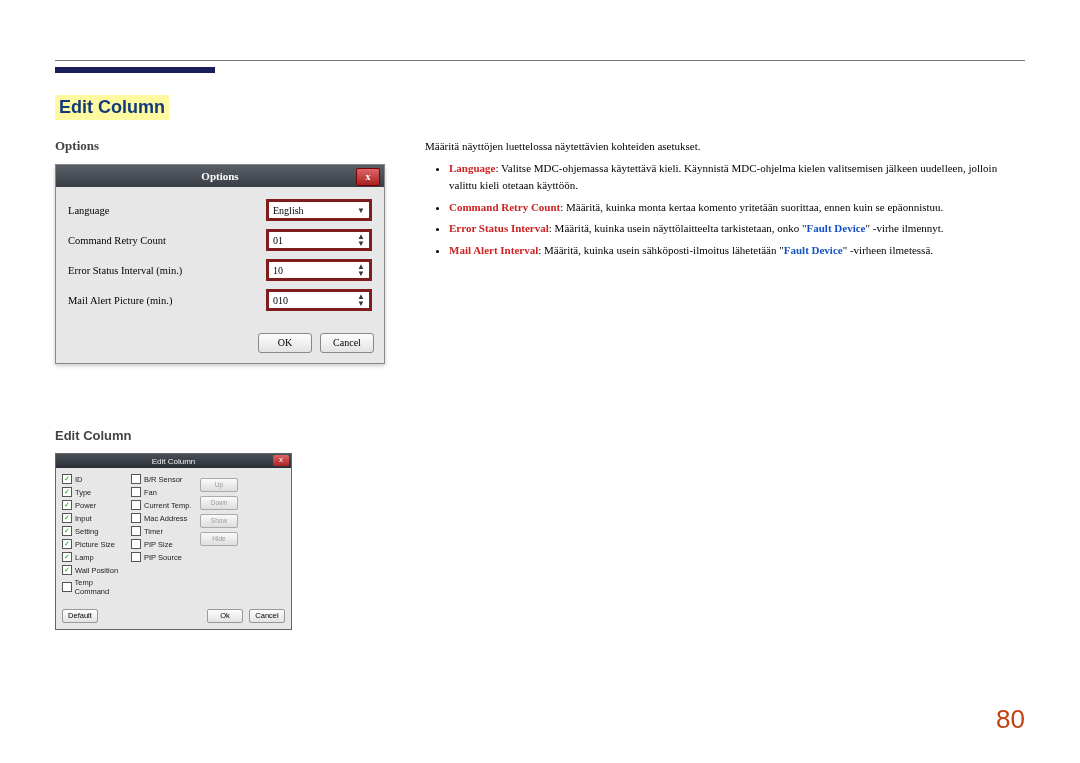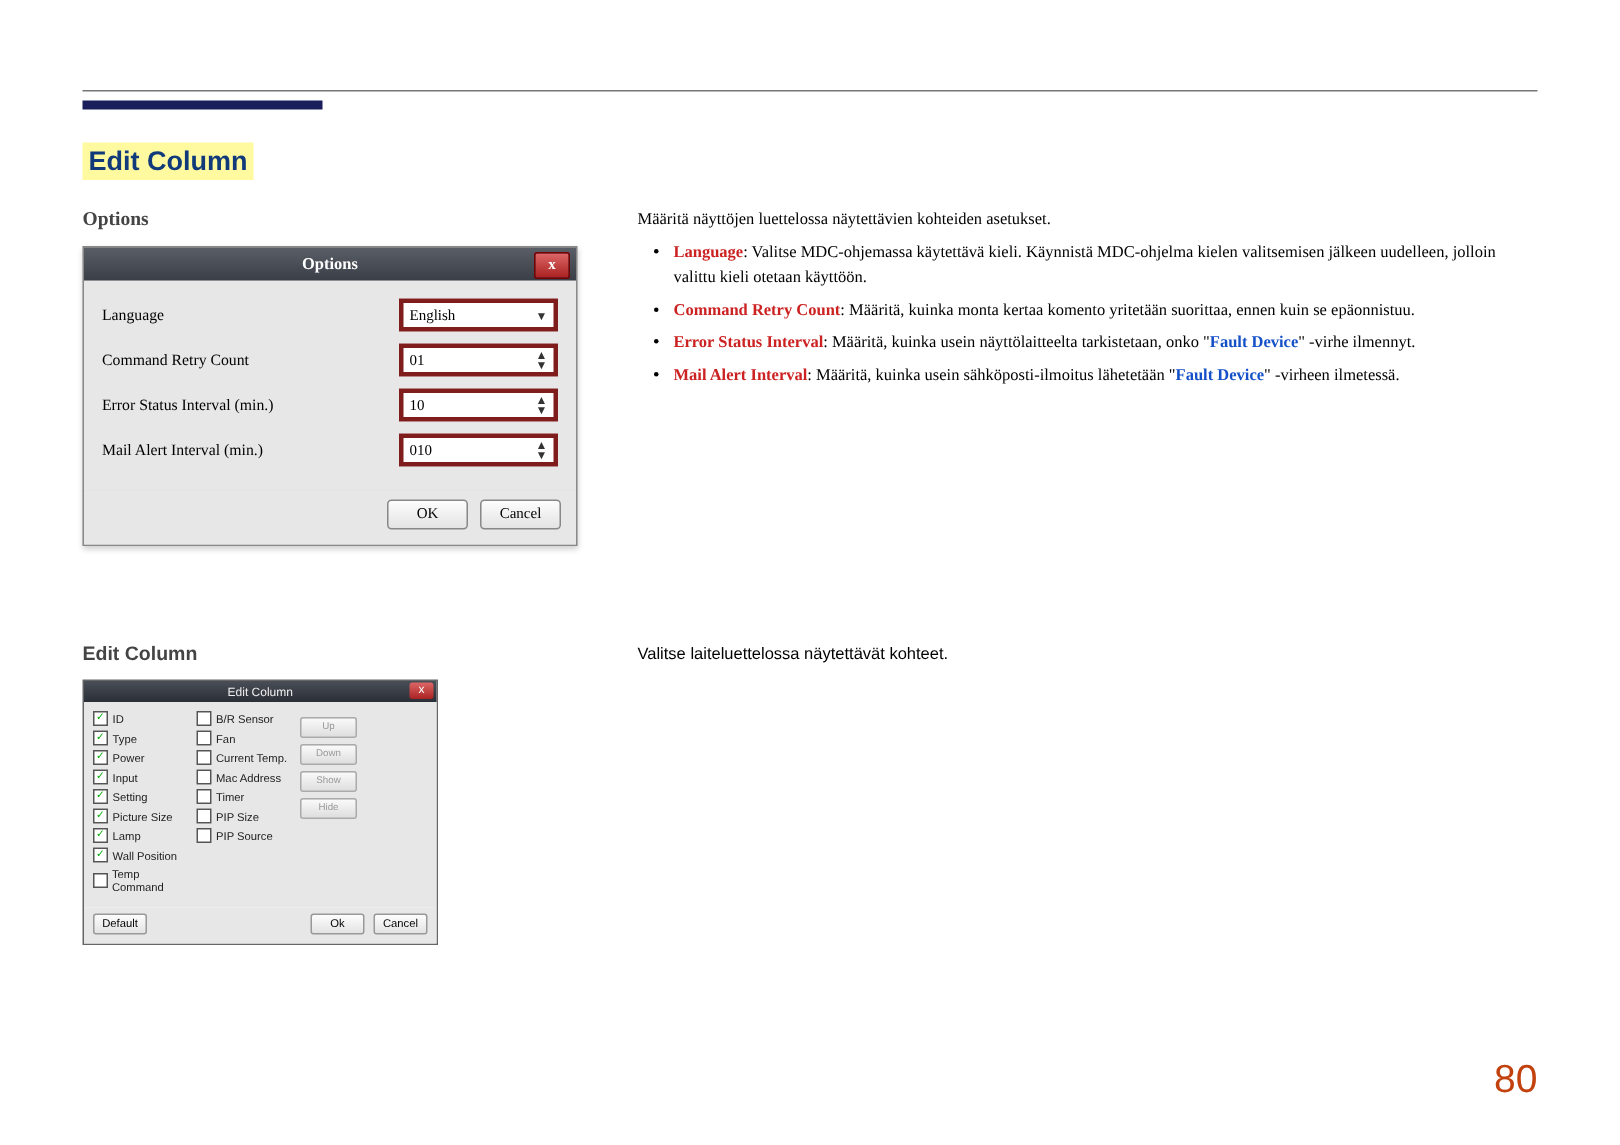--- a/index.html
+++ b/index.html
@@ -277,21 +277,21 @@
             </div>
           </div>
           <div class="opt-row">
             <span>Error Status Interval (min.)</span>
             <div class="field">
               <span>10</span>
               <span class="arrows">▲<br>▼</span>
             </div>
           </div>
           <div class="opt-row">
-            <span>Mail Alert Interval (min.)</span>
+            <span>Mail Alert Picture (min.)</span>
             <div class="field">
               <span>010</span>
               <span class="arrows">▲<br>▼</span>
             </div>
           </div>
         </div>
         <div class="footer">
           <div class="btn">OK</div>
           <div class="btn">Cancel</div>
         </div>
@@ -404,19 +404,16 @@
         </div>
         <div class="footer2">
           <div class="btn2">Default</div>
           <div class="right">
             <div class="btn2">Ok</div>
             <div class="btn2">Cancel</div>
           </div>
         </div>
       </div>
     </div>
-    <div class="col-right2">
-      <span>Valitse laiteluettelossa näytettävät kohteet.</span>
-    </div>
   </div>
 </div>
 
 <div class="page-number">80</div>
 
 </body></html>

